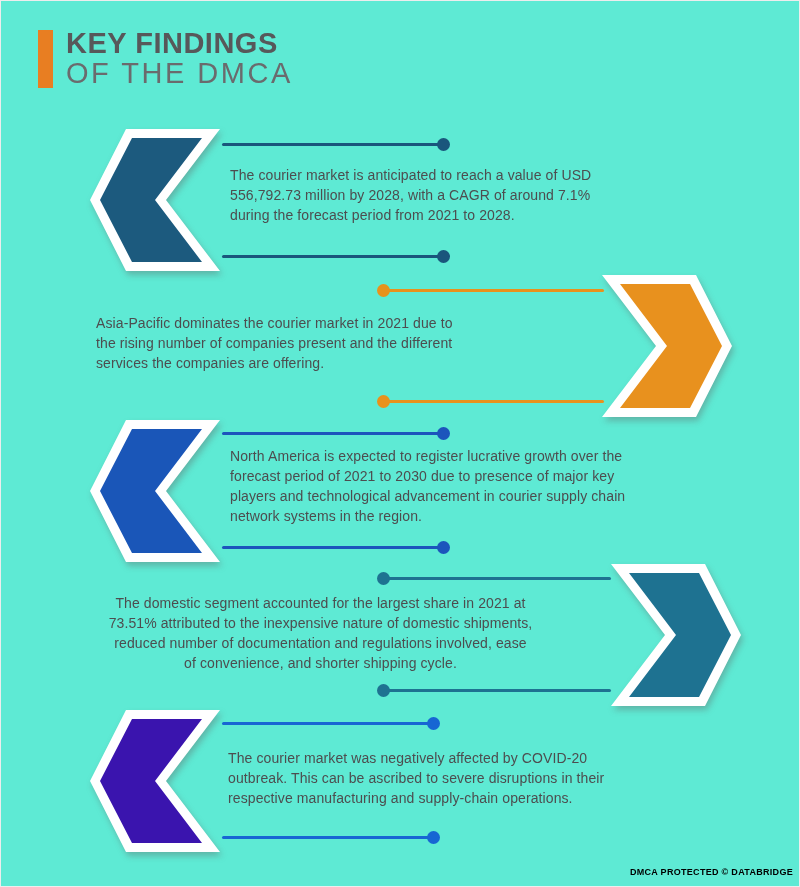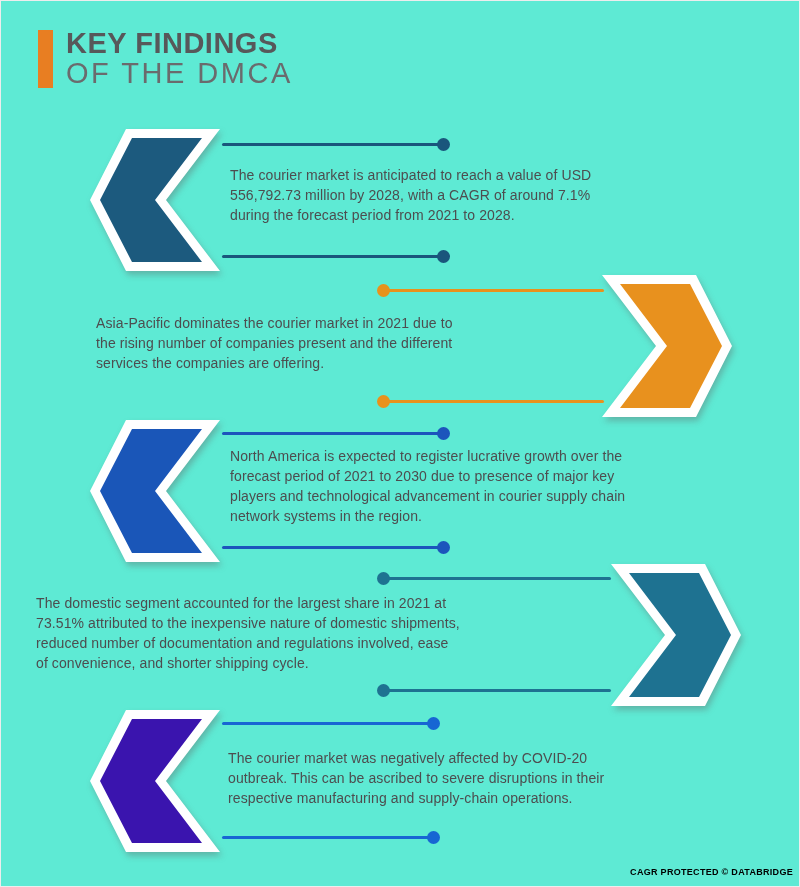--- a/index.html
+++ b/index.html
@@ -27,21 +27,21 @@
   .cdot{position:absolute;top:0;width:13px;height:13px;border-radius:50%;}
   .connector.to-right .cline{left:0;right:6px;}
   .connector.to-right .cdot{right:0;}
   .connector.to-left .cline{left:6px;right:0;}
   .connector.to-left .cdot{left:0;}
   
   .ftext{
     position:absolute;margin:0;font-size:14px;line-height:20px;font-weight:500;
     letter-spacing:.1px;white-space:pre-line;
   }
-  .align-right{text-align:left;}
+  .align-right{text-align:center;}
   
   .watermark{
     position:absolute;right:7px;bottom:10px;font-size:9px;font-weight:700;
     letter-spacing:.3px;color:#000000;white-space:nowrap;
   }
 </style>
 </head>
 <body>
 
 <div id="canvas">
@@ -137,15 +137,15 @@
     </div>
     <p class="ftext" style="left: 228px; top: 748px; width: 508px; color: rgb(77, 77, 79);">The courier market was negatively affected by COVID-20
 outbreak. This can be ascribed to severe disruptions in their
 respective manufacturing and supply-chain operations.</p>
     <div class="connector to-right" style="left:222px;top:831px;width:218px;">
       <div class="cline" style="background: rgb(23, 102, 211);"></div>
       <div class="cdot" style="background: rgb(23, 102, 211);"></div>
     </div>
   </div>
 
-  <div class="watermark">CAGR PROTECTED © DATABRIDGE</div>
+  <div class="watermark">DMCA PROTECTED © DATABRIDGE</div>
 
 </div>
 
 </body></html>

